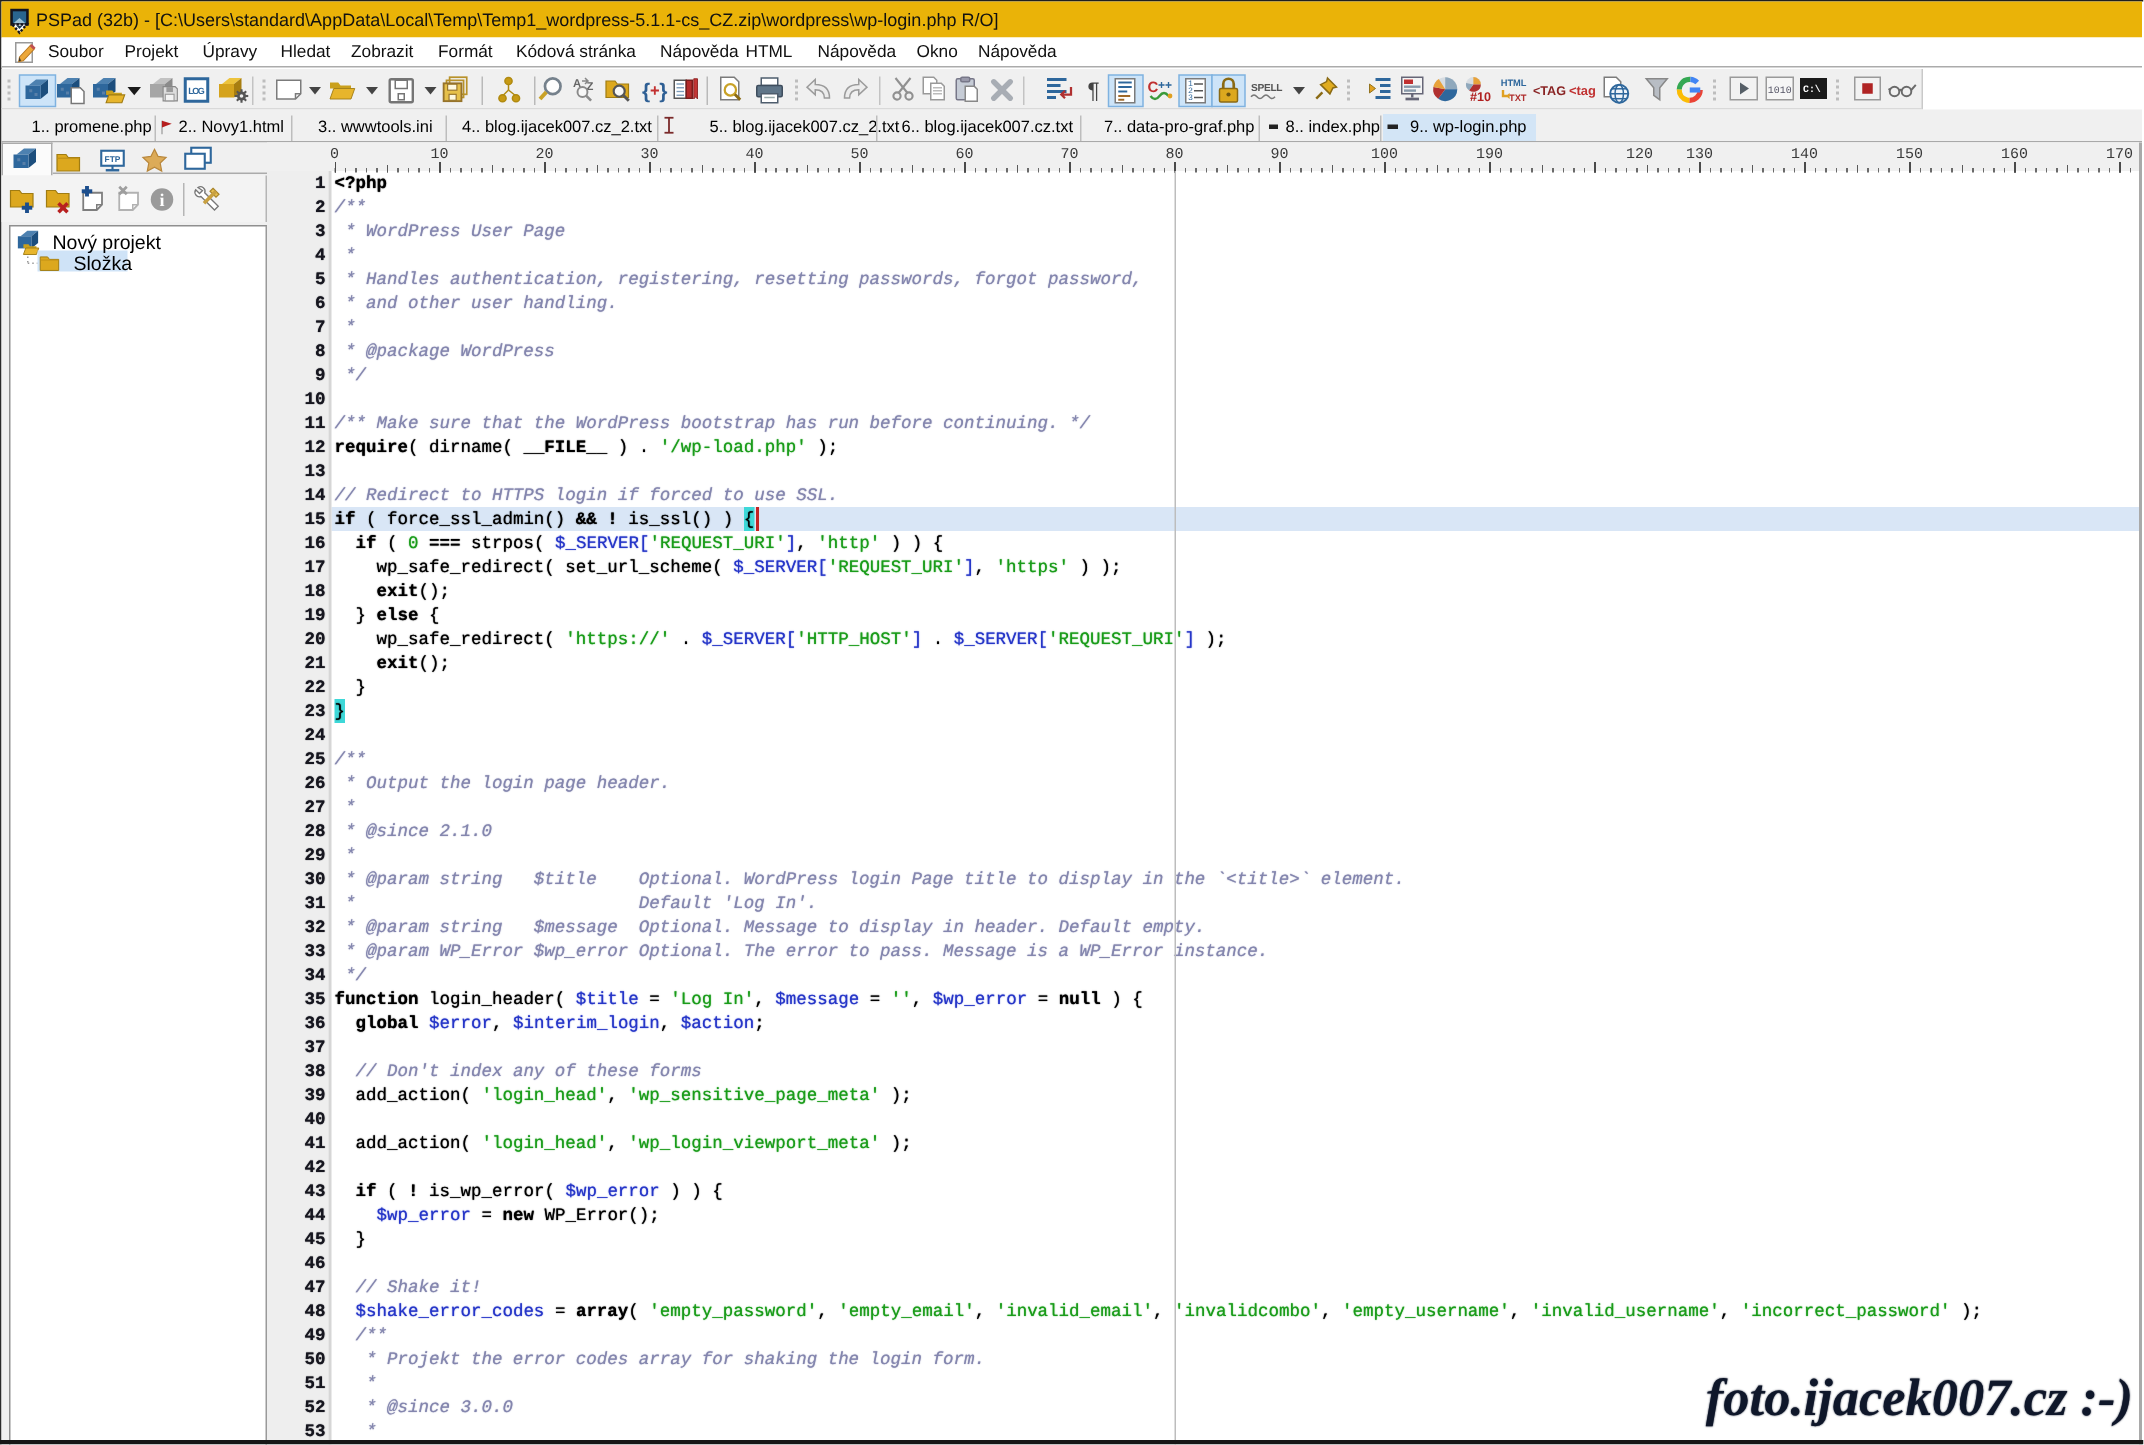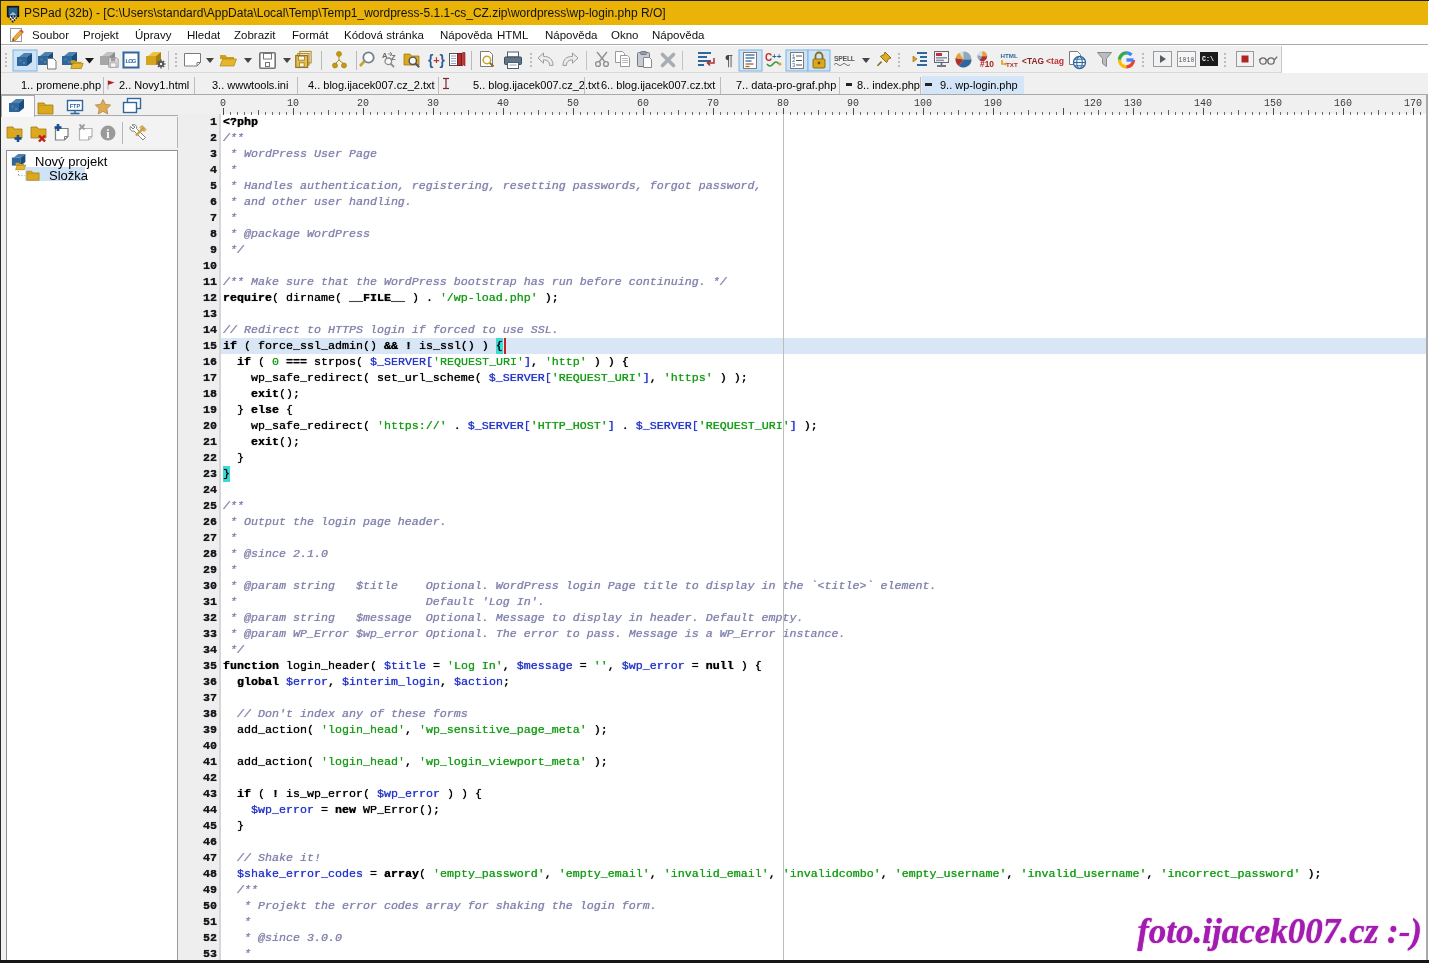--- a/index.html
+++ b/index.html
@@ -31,21 +31,21 @@
 #code{position:absolute;left:45px;top:19px;font:11.667px "Liberation Mono",monospace;line-height:16px;color:#000;white-space:pre;text-shadow:0 0 0.8px currentColor}
 #hline{position:absolute;left:42.5px;top:243px;width:1207px;height:16px;background:#d9e6f6}
 #marginline{position:absolute;left:604.5px;top:19px;width:1px;height:849px;background:#bdbdbd}
 #rborder{position:absolute;left:1248px;top:0;width:2px;height:868px;background:#a9a9a9}
 .cy{position:absolute;width:7px;height:16px;background:#3ed8d8}
 #caret{position:absolute;left:325.5px;top:243px;width:2.5px;height:16px;background:#c22424}
 .c{color:#8486ae;font-style:italic}
 .k{font-weight:bold;color:#000}
 .s{color:#1a9c1a}
 .v{color:#2636c8}
-#watermark{position:absolute;right:7px;top:912px;font:italic 700 35px "Liberation Serif",serif;color:#a21caf;text-shadow:0 0 1.2px currentColor}
+#watermark{position:absolute;right:7px;top:912px;font:italic 700 35px "Liberation Serif",serif;color:#0f172a;text-shadow:0 0 1.2px currentColor}
 svg{position:absolute;overflow:visible}
 </style></head>
 <body>
 <div id="frame"></div>
 <div id="titlebar">
   <svg width="22" height="22" style="left:4px;top:4px">
       <rect x="2.7" y="1.7" width="10.6" height="9.6" fill="#2a658e" stroke="#14141f" stroke-width="1.7"></rect>
       <path d="M4,10.5 l4,-3.5 l4,3.5 z" fill="#9fc2d4"></path>
       <path d="M3.2,11.3 h9.6 l-4.8,5.5 z" fill="#fff" stroke="#14141f" stroke-width="1.6" stroke-dasharray="1.6 1.2"></path>
       <path d="M6,12.2 h4 l-2,2.2 z" fill="#1d3d52"></path>

